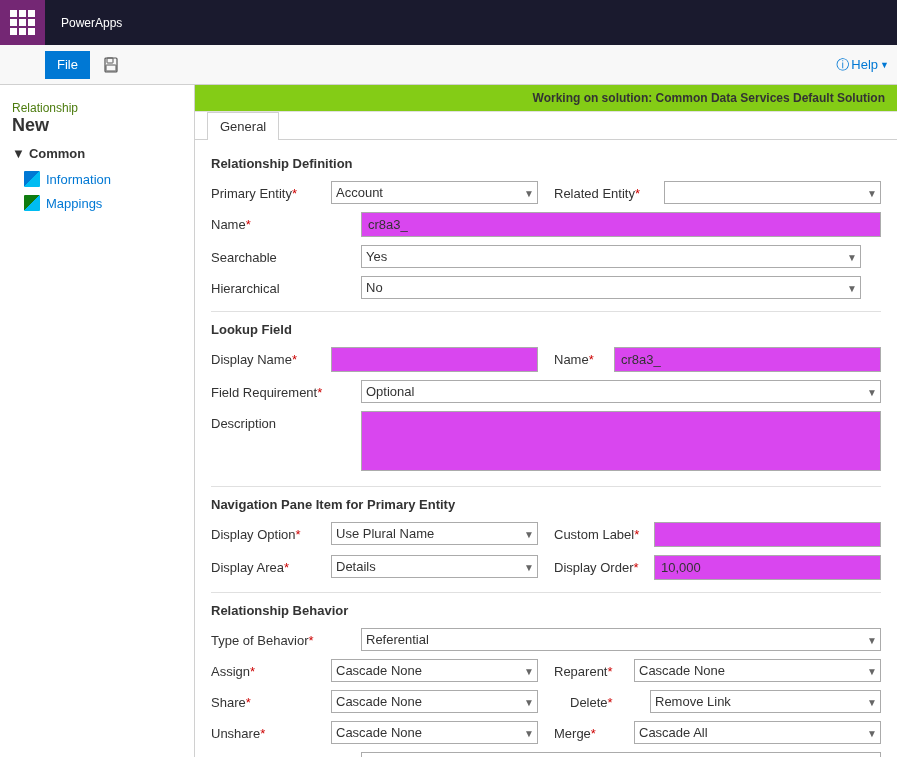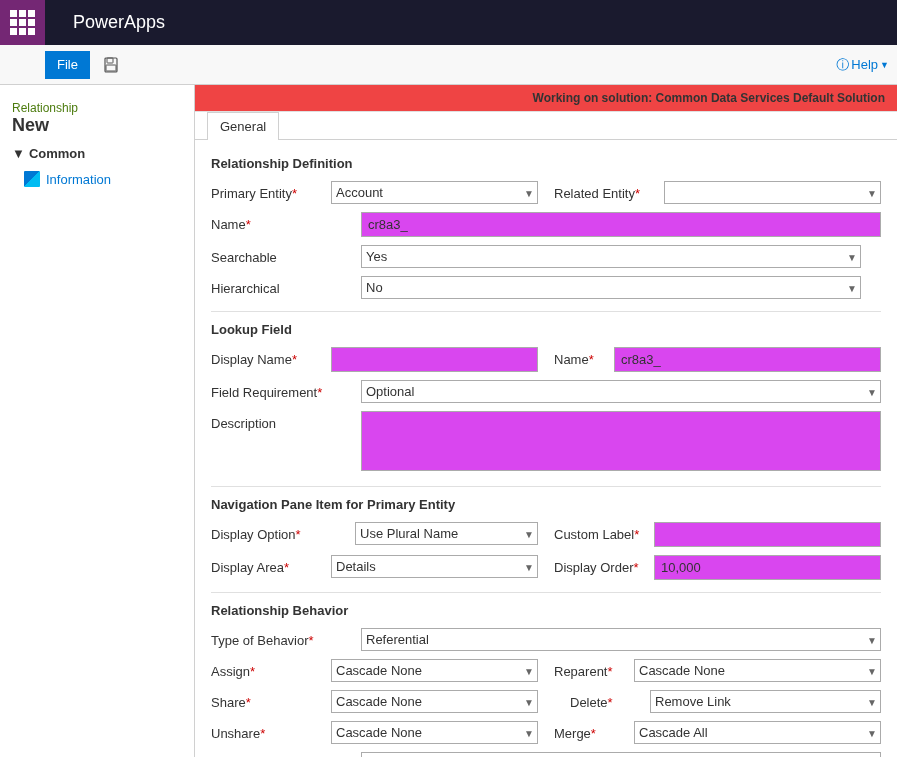--- a/index.html
+++ b/index.html
@@ -3,21 +3,21 @@
   <meta charset="utf-8">
   <style>
     * { box-sizing: border-box; margin: 0; padding: 0; font-family: 'Segoe UI', Arial, sans-serif; font-size: 13px; }
     body { background: #f0f0f0; width: 897px; height: 757px; overflow: hidden; }
 
     
     .topbar { background: #1a1a2e; height: 45px; display: flex; align-items: center; }
     .topbar-waffle { width: 45px; height: 45px; display: flex; align-items: center; justify-content: center; background: #742774; cursor: pointer; }
     .topbar-waffle-grid { display: grid; grid-template-columns: repeat(3, 7px); gap: 2px; }
     .topbar-waffle-dot { width: 7px; height: 7px; background: white; }
-    .topbar-title { color: white; font-size: 18px; font-weight: 300; padding-left: 28px; }
+    .topbar-title { color: white; font-size: 12px; font-weight: 300; padding-left: 16px; }
 
     
     .commandbar { background: #f8f8f8; border-bottom: 1px solid #d0d0d0; height: 40px; display: flex; align-items: center; padding: 0 8px; justify-content: space-between; }
     .commandbar-left { display: flex; align-items: center; gap: 4px; }
     .file-btn { background: #0078d4; color: white; padding: 4px 12px; border: none; cursor: pointer; font-size: 13px; height: 28px; margin-left: 37px; }
     .cmd-btn { background: none; border: 1px solid transparent; padding: 4px 8px; cursor: pointer; display: flex; align-items: center; gap: 4px; color: #333; height: 28px; }
     .cmd-icon { width: 16px; height: 16px; display: inline-flex; align-items: center; justify-content: center; }
     .help-btn { color: #0078d4; cursor: pointer; display: flex; align-items: center; gap: 2px; }
 
     
@@ -29,21 +29,21 @@
     .sidebar-rel { color: #4d7c0f; font-size: 12px; }
     .sidebar-new { font-size: 18px; font-weight: 600; color: #333; }
     .sidebar-section-title { padding: 6px 12px; font-weight: 600; font-size: 12px; color: #333; display: flex; align-items: center; gap: 4px; }
     .sidebar-item { padding: 4px 12px 4px 24px; cursor: pointer; display: flex; align-items: center; gap: 6px; color: #0078d4; }
     .sidebar-item-icon { width: 16px; height: 16px; background: #0078d4; display: inline-block; border-radius: 1px; flex-shrink: 0; }
     .sidebar-item-icon.info-icon { background: linear-gradient(135deg, #0078d4 50%, #00bcf2 50%); }
     .sidebar-item-icon.map-icon { background: linear-gradient(135deg, #107c10 50%, #00bcf2 50%); }
 
     
     .content { flex: 1; background: white; overflow-y: auto; }
-    .working-on { text-align: right; padding: 6px 12px; font-size: 12px; color: #333; background: #ef4444; border-bottom: 1px solid #e0e0e0; font-weight: 600; }
+    .working-on { text-align: right; padding: 6px 12px; font-size: 12px; color: #333; background: #84cc16; border-bottom: 1px solid #e0e0e0; font-weight: 600; }
     .tabs { border-bottom: 1px solid #d0d0d0; padding: 0 12px; background: white; }
     .tab { display: inline-block; padding: 6px 12px; border: 1px solid transparent; border-bottom: none; cursor: pointer; font-size: 13px; color: #333; margin-bottom: -1px; }
     .tab.active { border-color: #d0d0d0; background: white; border-bottom-color: white; }
     .form-body { padding: 12px 16px; }
     .section-title { font-weight: 700; font-size: 13px; color: #333; margin-bottom: 10px; margin-top: 4px; }
     .form-row { display: flex; align-items: flex-start; margin-bottom: 8px; }
     .form-label { width: 150px; flex-shrink: 0; padding-top: 5px; color: #333; font-size: 13px; }
     .required { color: #cc0000; }
     .form-control { flex: 1; }
     .two-col { display: flex; gap: 16px; }
@@ -107,20 +107,24 @@
       <div class="sidebar-new">New</div>
     </div>
     <div class="sidebar-section-title">
       <span style="color:#333;">▼</span>
       <span>Common</span>
     </div>
     <div class="sidebar-item">
       <span class="sidebar-item-icon info-icon"></span>
       <span>Information</span>
     </div>
+    <div class="sidebar-item">
+      <span class="sidebar-item-icon map-icon"></span>
+      <span>Mappings</span>
+    </div>
   </div>
 
   <div class="content">
     <div class="working-on">Working on solution: Common Data Services Default Solution</div>
     <div class="tabs">
       <span class="tab active">General</span>
     </div>
 
     <div class="form-body">
 
@@ -229,21 +233,21 @@
       <hr class="section-divider">
 
       <div class="section-title">Navigation Pane Item for Primary Entity</div>
 
       <div class="form-row">
         <div class="two-col" style="width:100%;">
           <div class="two-col-item">
             <div class="form-label">
               <span>Display Option</span><span class="required">*</span>
             </div>
-            <div class="select-wrapper" style="flex:1;margin-left:24px;">
+            <div class="select-wrapper" style="flex:1;">
               <select>
                 <option>Use Plural Name</option>
                 <option>Use Custom Label</option>
                 <option>Do Not Display</option>
               </select>
               <span class="select-arrow">▼</span>
             </div>
           </div>
           <div class="two-col-item">
             <div class="form-label" style="width:100px;">

